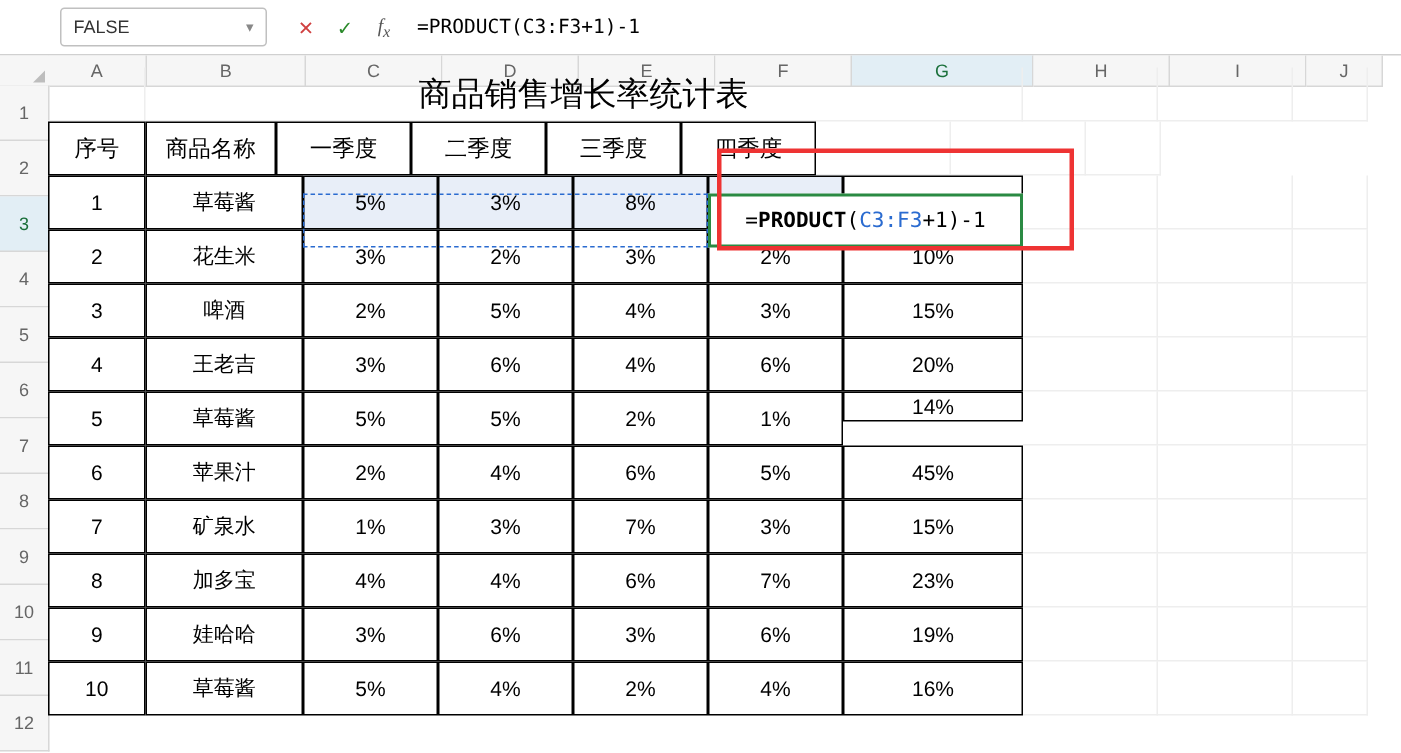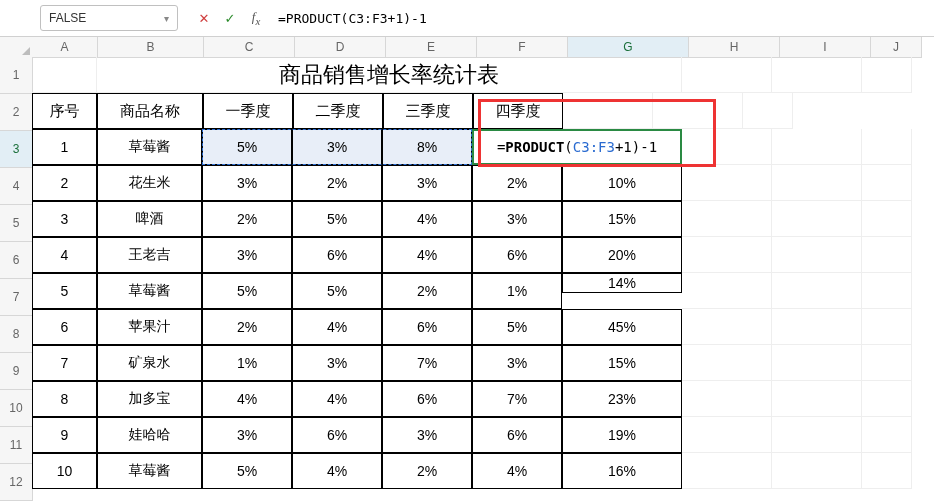--- a/index.html
+++ b/index.html
@@ -17,21 +17,21 @@
   
   .grid{position:relative;}
   .corner{position:absolute;left:0;top:0;width:32px;height:20px;border-right:1px solid #d7d7d7;border-bottom:1px solid #d7d7d7;background:#f6f6f6;}
   .corner::after{content:"";position:absolute;right:2px;bottom:2px;width:0;height:0;border-left:8px solid transparent;border-bottom:8px solid #bdbdbd;}
   .colhdrs{position:absolute;left:32px;top:0;height:20px;display:flex;}
   .ch{height:20px;border-right:1px solid #d7d7d7;border-bottom:1px solid #d7d7d7;background:#f6f6f6;display:flex;align-items:center;justify-content:center;color:#666;font-size:12px;}
   .ch.active{background:#e2eef5;color:#1a6f3a;}
   .rowhdrs{position:absolute;left:0;top:20px;width:32px;}
   .rh{width:32px;border-right:1px solid #d7d7d7;border-bottom:1px solid #d7d7d7;background:#f6f6f6;display:flex;align-items:center;justify-content:center;color:#666;font-size:12px;}
   .rh.active{background:#e2eef5;color:#1a6f3a;}
-  .cells{position:absolute;left:32px;top:20px;border-radius:30px;}
+  .cells{position:absolute;left:32px;top:8px;border-radius:30px;}
   .row{display:flex;}
   .cell{border-right:1px solid #eee;border-bottom:1px solid #eee;display:flex;align-items:center;justify-content:center;font-size:14px;position:relative;box-sizing:border-box;}
   
   .cA{width:65px;} .cB{width:105px;} .cC{width:90px;} .cD{width:90px;} .cE{width:90px;} .cF{width:90px;} .cG{width:120px;} .cH{width:90px;} .cI{width:90px;} .cJ{width:50px;}
   
   .r1{height:36px;}
   
   .tcell{border:1px solid #000;}
   .title{font-size:22px;font-weight:400;justify-content:center;}
   .hdr{font-size:15px;}
@@ -97,21 +97,21 @@
   <div class="cells" id="cells">
         <div class="row r1" style="height: 36px;">
           <div class="cell cA" style="width: 65px;"></div>
           <div class="cell title" style="width: 585px; height: 36px;">商品销售增长率统计表</div>
           <div class="cell cH" style="width: 90px;"></div>
           <div class="cell cI" style="width: 90px;"></div>
           <div class="cell cJ" style="width: 50px;"></div>
         </div>
         <div class="row" style="height: 36px;">
           <div class="cell cA tcell hdr" style="width: 65px; height: 36px;">序号</div>
-          <div class="cell cB tcell hdr" style="width: 106px; height: 36px; text-align: center;">商品名称</div>
+          <div class="cell cB tcell hdr" style="width: 87px; height: 36px; text-align: center;">商品名称</div>
           <div class="cell cC tcell hdr" style="width: 90px; height: 36px;">一季度</div>
           <div class="cell cD tcell hdr" style="width: 90px; height: 36px;">二季度</div>
           <div class="cell cE tcell hdr" style="width: 90px; height: 36px;">三季度</div>
           <div class="cell cF tcell hdr" style="width: 90px; height: 36px;">四季度</div>
           <div class="cell cH" style="width: 90px; height: 36px;"></div>
           <div class="cell cI" style="width: 90px; height: 36px;"></div>
           <div class="cell cJ" style="width: 50px; height: 36px;"></div>
         </div>
         <div class="row" style="height: 36px;">
           <div class="cell cA tcell" style="width: 65px; height: 36px;">1</div>

